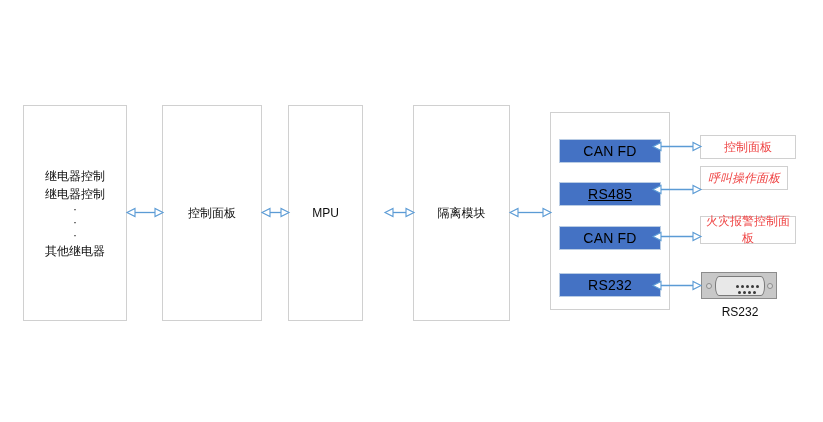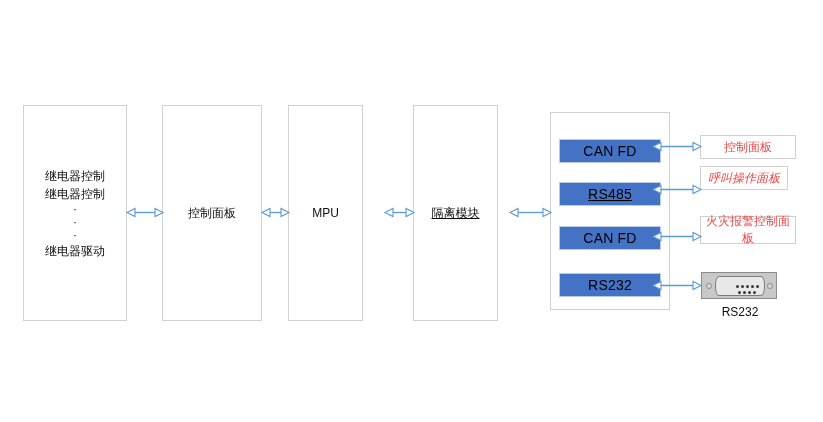--- a/index.html
+++ b/index.html
@@ -38,21 +38,21 @@
   }
 
   
   .stage {
     top: 105px;
     height: 216px;
   }
   #stage-relay-control { left: 23px;  width: 104px; }
   #stage-relay-driver  { left: 162px; width: 100px; }
   #stage-mpu           { left: 288px; width: 75px;  }
-  #stage-isolation     { left: 413px; width: 85px; text-decoration: underline;  }
+  #stage-isolation     { left: 413px; width: 97px;  }
 
   .stage-label {
     display: block;
     white-space: pre-line;
   }
 
   
   .relay-list {
     display: flex;
     flex-direction: column;
@@ -199,21 +199,21 @@
 
 <div id="diagram">
 
   <div class="block stage" id="stage-relay-control">
     <div class="relay-list">
       <span>继电器控制</span>
       <span>继电器控制</span>
       <span class="dots">·</span>
       <span class="dots">·</span>
       <span class="dots">·</span>
-      <span>继电器驱动</span>
+      <span>其他继电器</span>
     </div>
   </div>
 
   <div class="block stage" id="stage-relay-driver">
     <span class="stage-label">控制面板</span>
   </div>
 
   <div class="block stage" id="stage-mpu">
     <span class="stage-label">MPU</span>
   </div>

